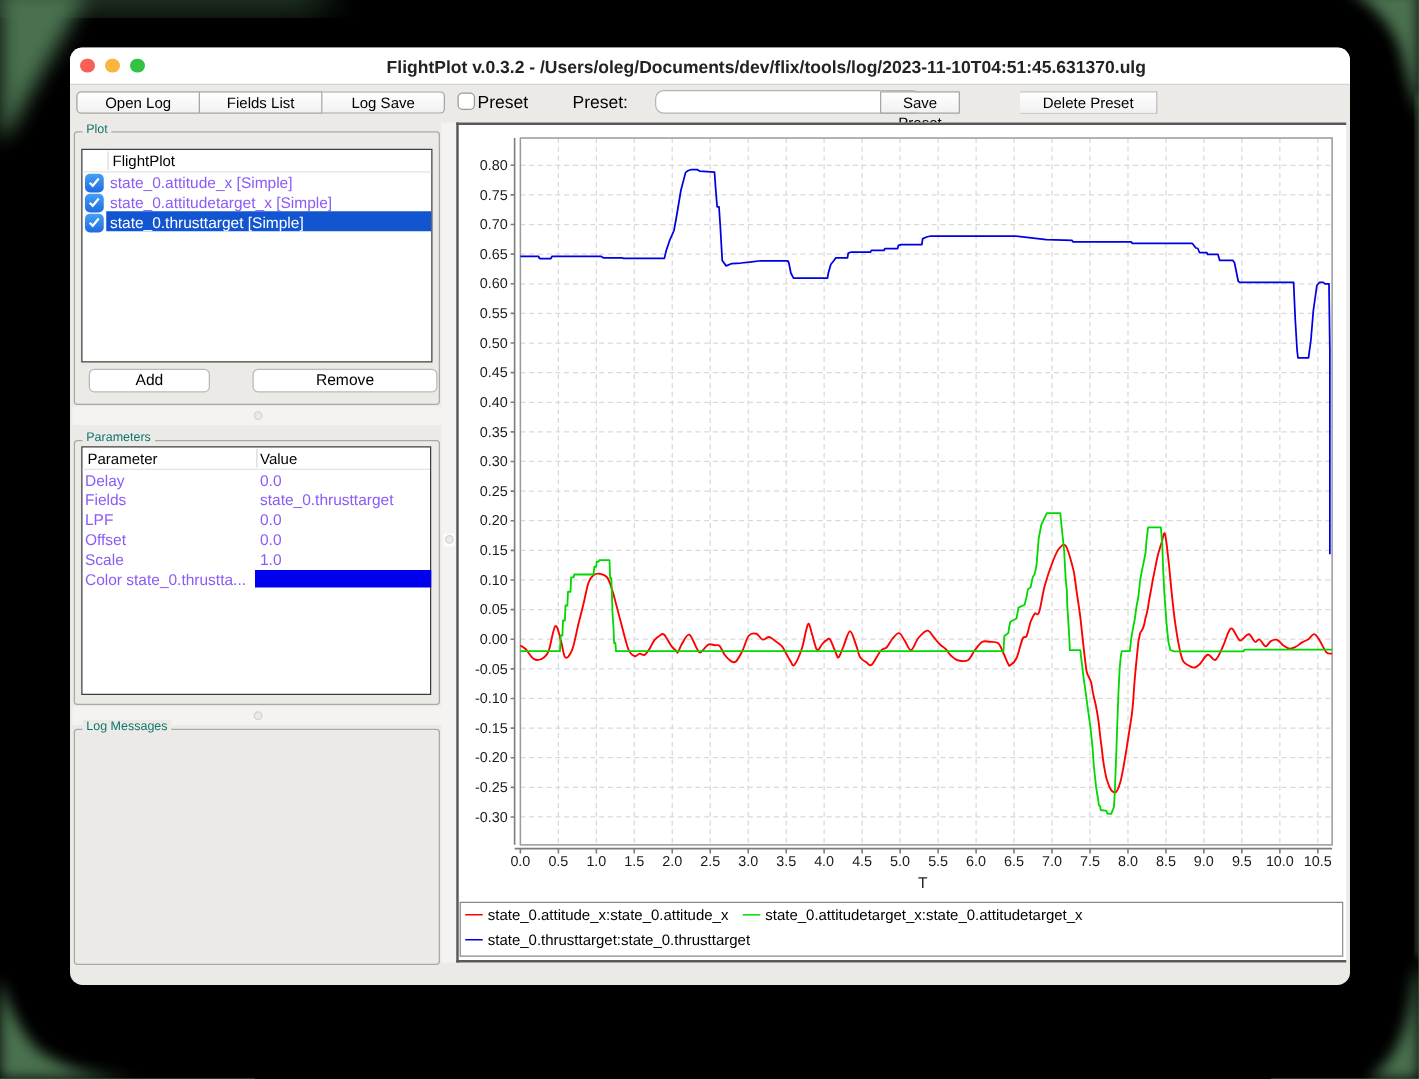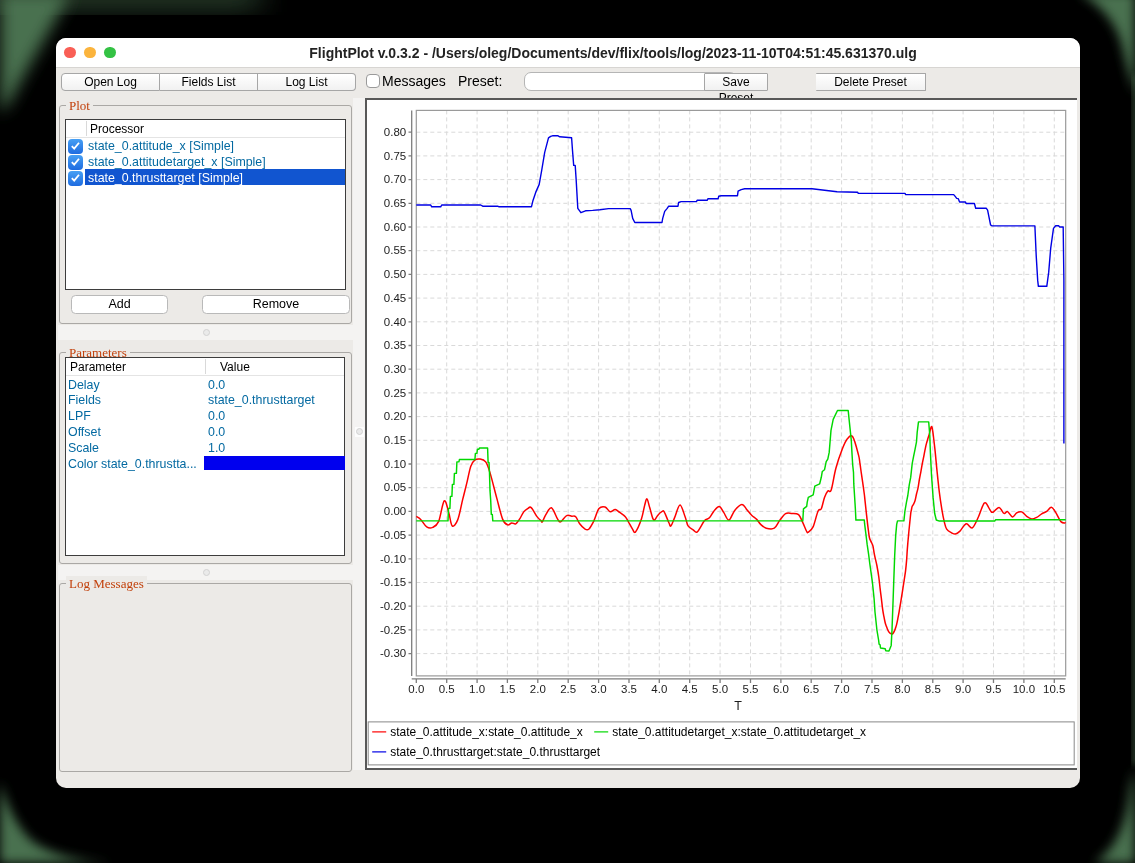--- a/index.html
+++ b/index.html
@@ -10,24 +10,24 @@
   background:#ffffff; border-bottom:1px solid #d7d5d2; }
 .light { position:absolute; top:8.5px; width:11.5px; height:11.5px; border-radius:50%; }
 #title { position:absolute; top:7px; width:100%; padding-right:10px; text-align:center; font-size:14px;
   font-weight:bold; color:#232323; letter-spacing:0; }
 .tbtn { position:absolute; top:35px; height:18px; background:linear-gradient(#ffffff,#f1f1f1);
   border:1px solid #a6a6a6; font-size:12px; color:#000; text-align:center; line-height:16px; }
 .lbl { position:absolute; top:34.5px; font-size:14px; color:#000; }
 .gbox { position:absolute; left:3px; width:293px; border:1px solid #aaa8a5;
   border-radius:3px; }
 .gtitle { position:absolute; top:-8px; left:6px; background:#eceae7; padding:0 3px;
-  font-size:13px; color:#c2410c;font-family:Liberation Serif, serif; }
+  font-size:10px; color:#0f766e; }
 .tbl { position:absolute; background:#fff; border:1.6px solid #3d3d3d; }
 .hdr { position:absolute; font-size:12px; color:#000; }
-.cell { position:absolute; font-size:12.4px; color:#0369a1; white-space:nowrap; }
+.cell { position:absolute; font-size:12.4px; color:#8b5cf6; white-space:nowrap; }
 .colsep { position:absolute; top:1px; width:1px; background:#d9d9d9; }
 .check { position:absolute; width:15px; height:15px; border-radius:4px;
   background:linear-gradient(#47a0f4,#1e6be0); }
 .check svg { position:absolute; left:2px; top:2.6px; }
 .mbtn { position:absolute; height:19px; background:#fff; border:1px solid #b9b9b9;
   border-radius:4.5px; font-size:12.5px; text-align:center; line-height:17px; color:#000; }
 .divh { position:absolute; left:2px; width:295px; height:15px; background:#f4f3f2; }
 .knob { position:absolute; width:7px; height:7px; border:1.4px solid #d2d2d2;
   border-radius:50%; background:#eaeaea; }
 </style></head>
@@ -60,36 +60,36 @@
 <div id="win">
   <div id="titlebar">
     <div class="light" style="left:8px;background:#f95f56"></div>
     <div class="light" style="left:28px;background:#fbb43d"></div>
     <div class="light" style="left:48px;background:#34c244"></div>
     <div id="title">FlightPlot v.0.3.2 - /Users/oleg/Documents/dev/flix/tools/log/2023-11-10T04:51:45.631370.ulg</div>
   </div>
 
   <div class="tbtn" style="left:5px;width:99px;border-radius:4px 0 0 4px">Open Log</div>
   <div class="tbtn" style="left:104px;width:98px;border-left:none">Fields List</div>
-  <div class="tbtn" style="left:202px;width:98px;border-left:none;border-radius:0 4px 4px 0">Log List</div>
+  <div class="tbtn" style="left:202px;width:98px;border-left:none;border-radius:0 4px 4px 0">Log Save</div>
   <div style="position:absolute;left:310px;top:36px;width:13.5px;height:13.5px;border:1.5px solid #9a9a9a;border-radius:4px;background:#fff"></div>
-  <div class="lbl" style="left:326px">Messages</div>
+  <div class="lbl" style="left:326px">Preset</div>
   <div class="lbl" style="left:402px">Preset:</div>
   <div style="position:absolute;left:468px;top:34px;width:213px;height:19px;background:#fff;border:1px solid #b5b5b5;border-radius:7px"></div>
   <svg style="position:absolute;left:668px;top:38px" width="11" height="13" viewBox="0 0 11 13">
     <path d="M2.3 4.6 L5.5 1.4 L8.7 4.6 M2.3 8.4 L5.5 11.6 L8.7 8.4" fill="none" stroke="#222" stroke-width="1.5"></path>
   </svg>
   <div class="tbtn" style="left:648px;width:64px;border-radius:1px">Save Preset</div>
   <div class="tbtn" style="left:760px;width:110px;border-left:none;border-radius:1px">Delete Preset</div>
 
   <div class="gbox" style="top:67px;height:219px">
     <div class="gtitle">Plot</div>
   </div>
   <div class="tbl" style="left:9px;top:81px;width:281px;height:171px">
-    <div class="hdr" style="left:24px;top:2px">Processor</div>
+    <div class="hdr" style="left:24px;top:2px">FlightPlot</div>
     <div class="colsep" style="left:19.5px;height:15px"></div>
     <div style="position:absolute;left:0;top:16.5px;width:100%;height:1px;background:#e4e4e4"></div>
     <div style="position:absolute;left:19px;top:48.9px;width:260.4px;height:16.4px;background:#1155d0"></div>
     <div class="cell" style="left:22px;top:19px">state_0.attitude_x [Simple]</div>
     <div class="cell" style="left:22px;top:35px">state_0.attitudetarget_x [Simple]</div>
     <div class="cell" style="left:22px;top:51px;color:#fff">state_0.thrusttarget [Simple]</div>
     <div class="check" style="left:2px;top:18.5px">
         <svg width="11" height="10" viewBox="0 0 11 10">
           <path d="M1.8 5.2 L4.2 7.6 L9 1.8" fill="none" stroke="#fff" stroke-width="1.8"></path>
         </svg>
@@ -109,21 +109,21 @@
   <div class="mbtn" style="left:146px;top:257px;width:148px">Remove</div>
 
   <div class="divh" style="top:287px"></div>
   <div class="knob" style="left:146.5px;top:290.5px"></div>
 
   <div class="gbox" style="top:314px;height:212px">
     <div class="gtitle">Parameters</div>
   </div>
   <div class="tbl" style="left:9px;top:319px;width:280px;height:199px">
     <div class="hdr" style="left:4px;top:2px">Parameter</div>
-    <div class="hdr" style="left:154px;top:2px">Value</div>
+    <div class="hdr" style="left:142px;top:2px">Value</div>
     <div class="colsep" style="left:138.5px;height:15px"></div>
     <div style="position:absolute;left:0;top:16.5px;width:100%;height:1px;background:#e4e4e4"></div>
     <div class="cell" style="left:2px;top:19.5px">Delay</div>
       <div class="cell" style="left:142px;top:19.5px">0.0</div>
     <div class="cell" style="left:2px;top:35.3px">Fields</div>
       <div class="cell" style="left:142px;top:35.3px">state_0.thrusttarget</div>
     <div class="cell" style="left:2px;top:51.1px">LPF</div>
       <div class="cell" style="left:142px;top:51.1px">0.0</div>
     <div class="cell" style="left:2px;top:66.9px">Offset</div>
       <div class="cell" style="left:142px;top:66.9px">0.0</div>

